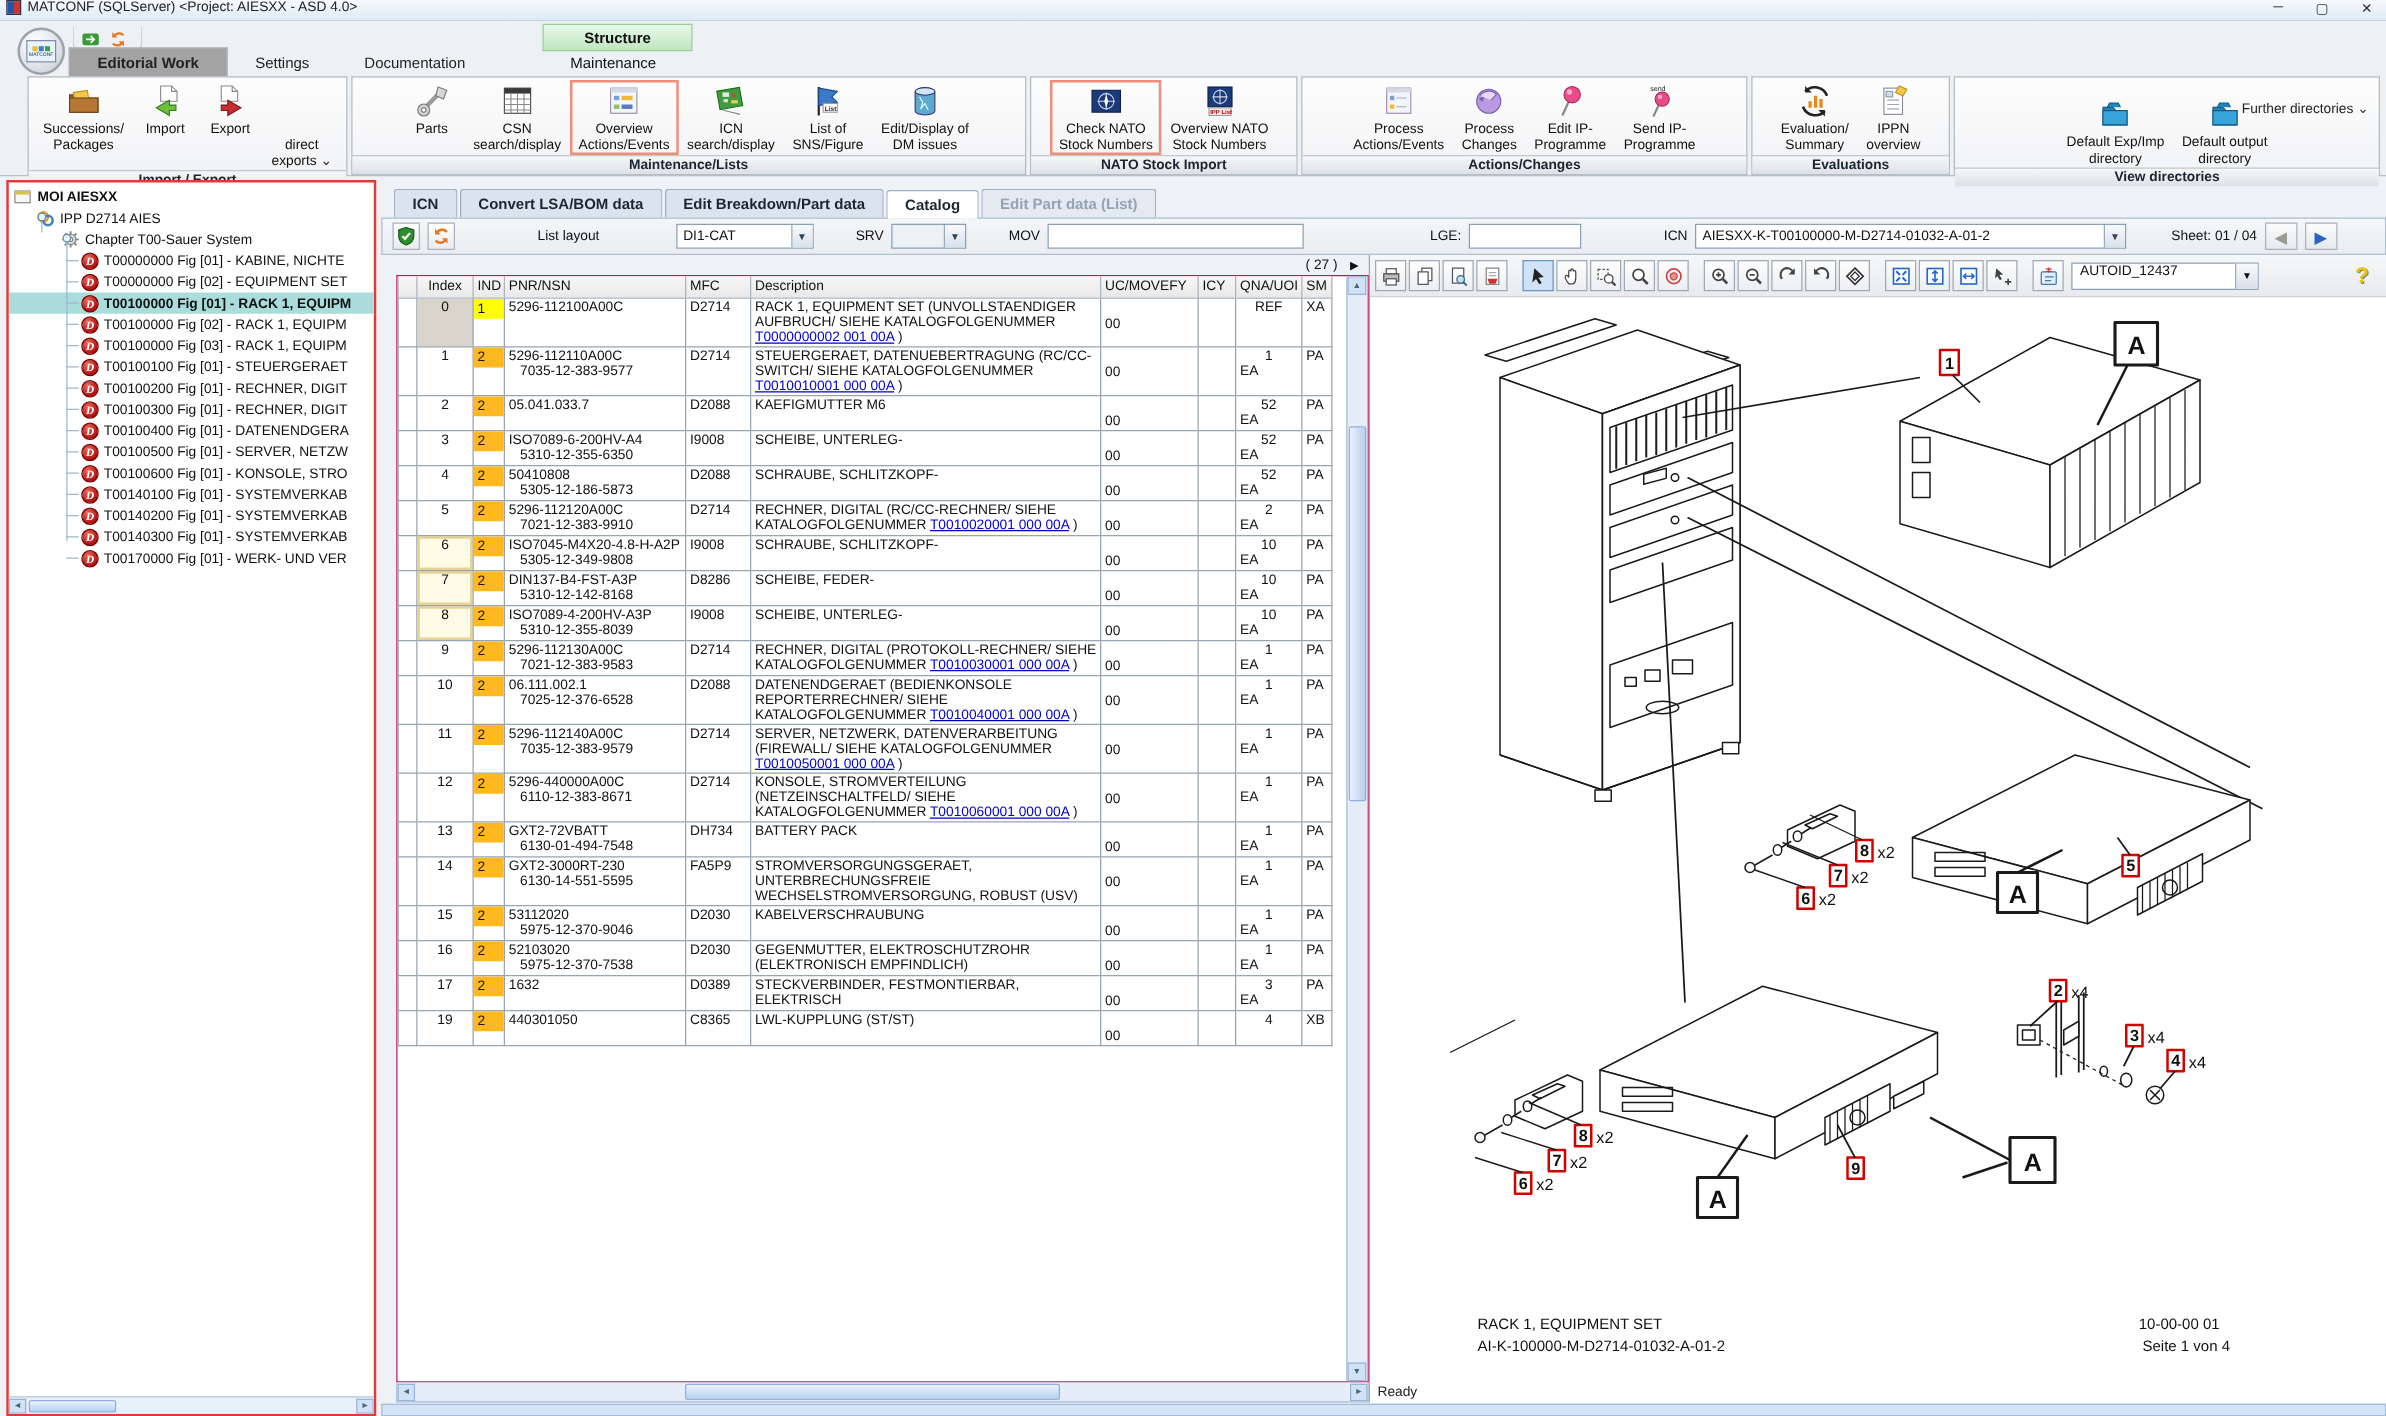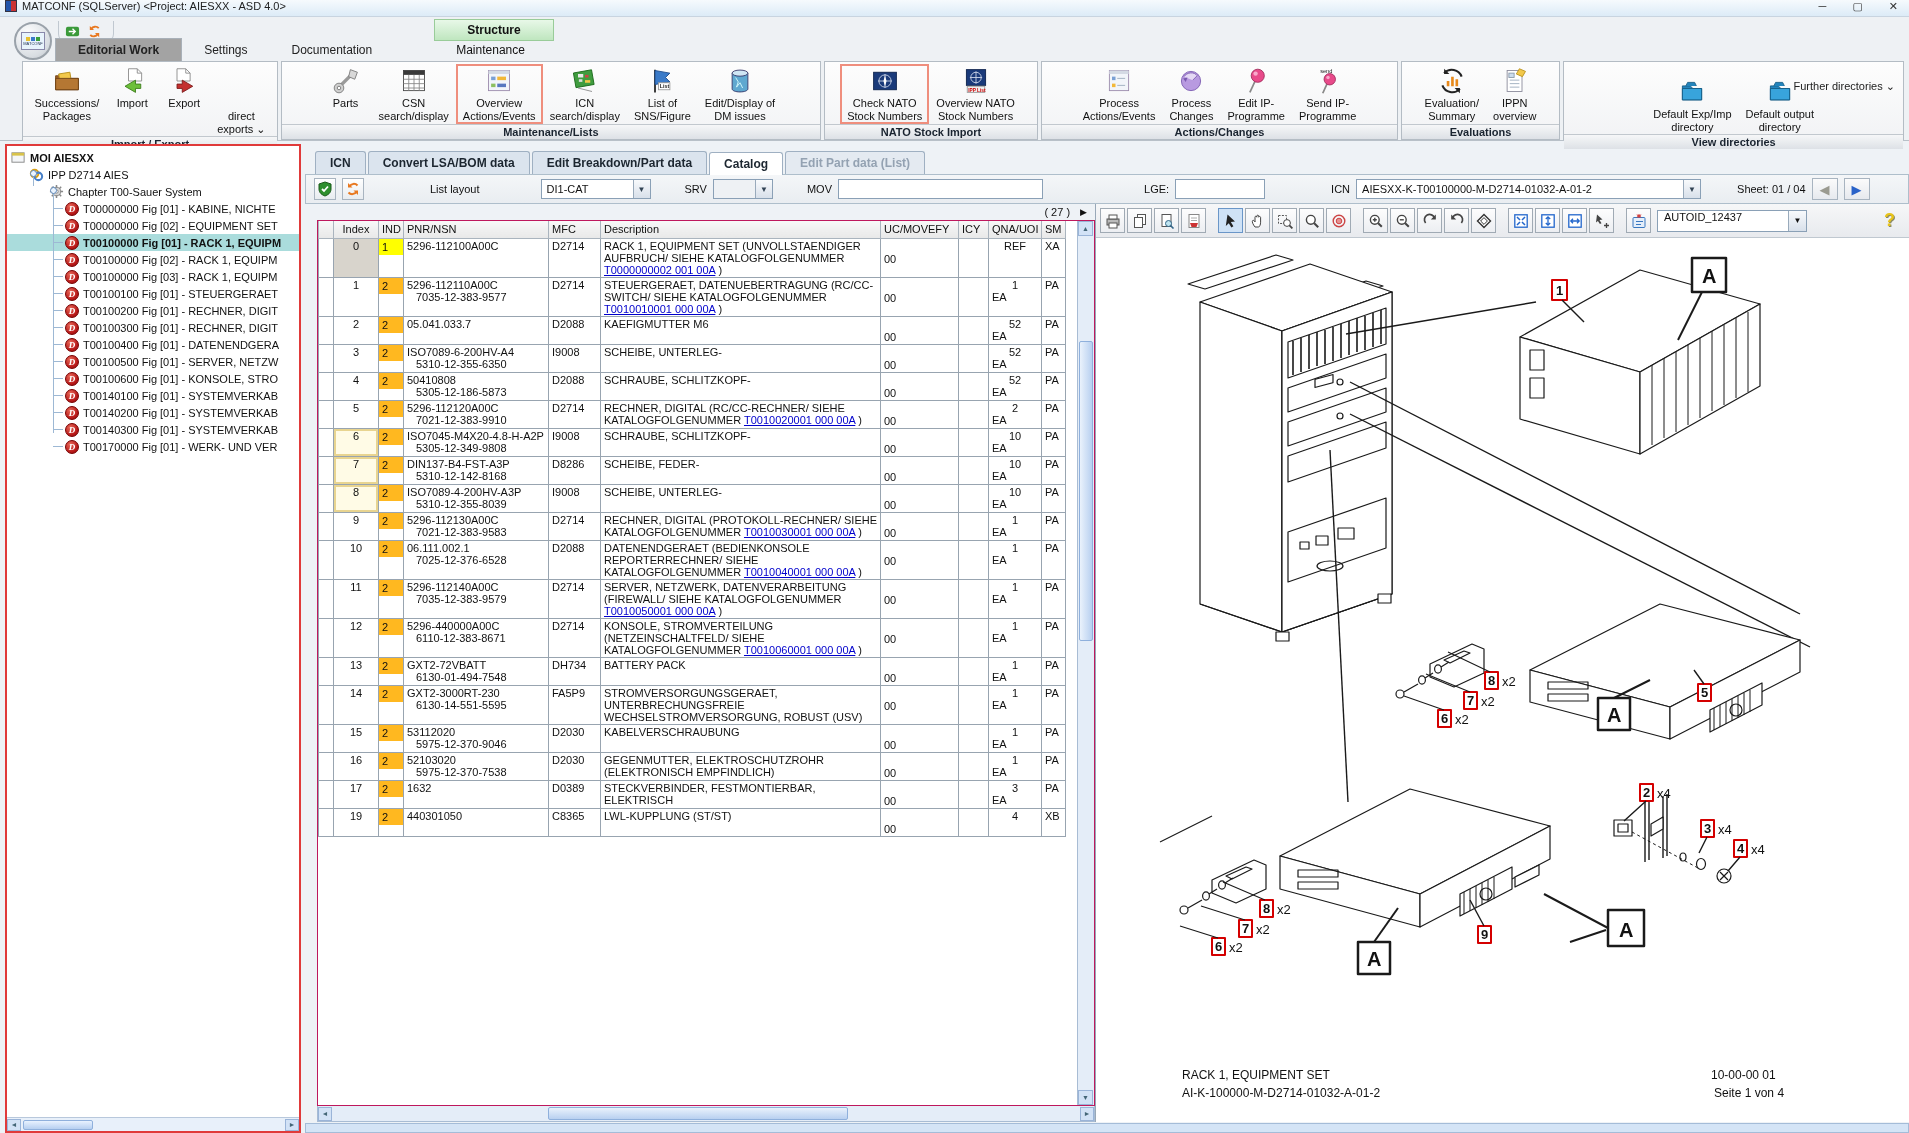--- a/index.html
+++ b/index.html
@@ -1383,19 +1383,22 @@
                 <path d="M508 686l-64-34M470 700l36-12" stroke-width="2"></path>
               </g>
             </svg>
 
             <div class="cap" style="left:86px;bottom:40px">RACK 1, EQUIPMENT SET</div>
             <div class="cap" style="left:86px;bottom:22px">AI-K-100000-M-D2714-01032-A-01-2</div>
             <div class="cap" style="left:615px;bottom:40px">10-00-00 01</div>
             <div class="cap" style="left:618px;bottom:22px">Seite 1 von 4</div>
           </div>
 
+          <div class="vstatus">
+            <span>Ready</span>
+          </div>
         </div>
       </div>
 
       <div class="bottom-strip"></div>
     </div>
   </div>
 </div>
 
 </body></html>

